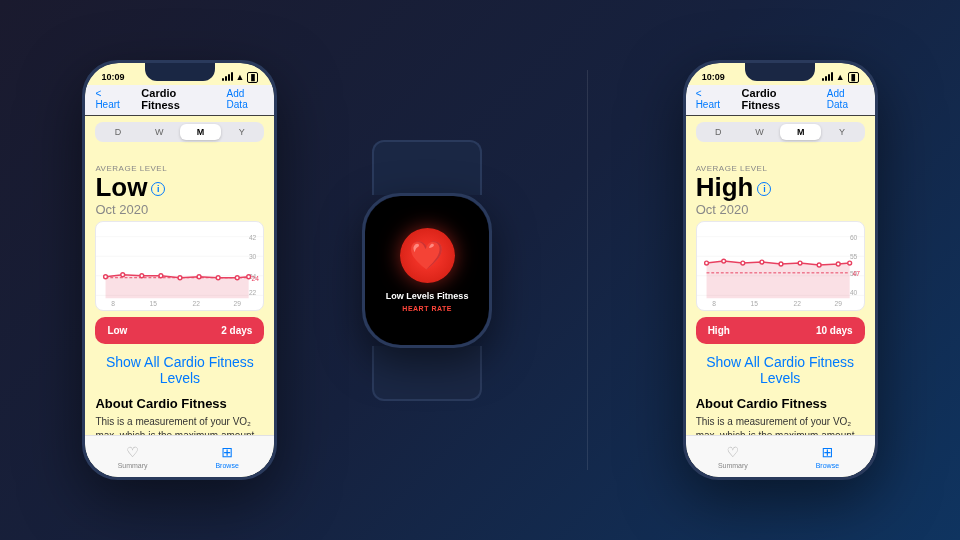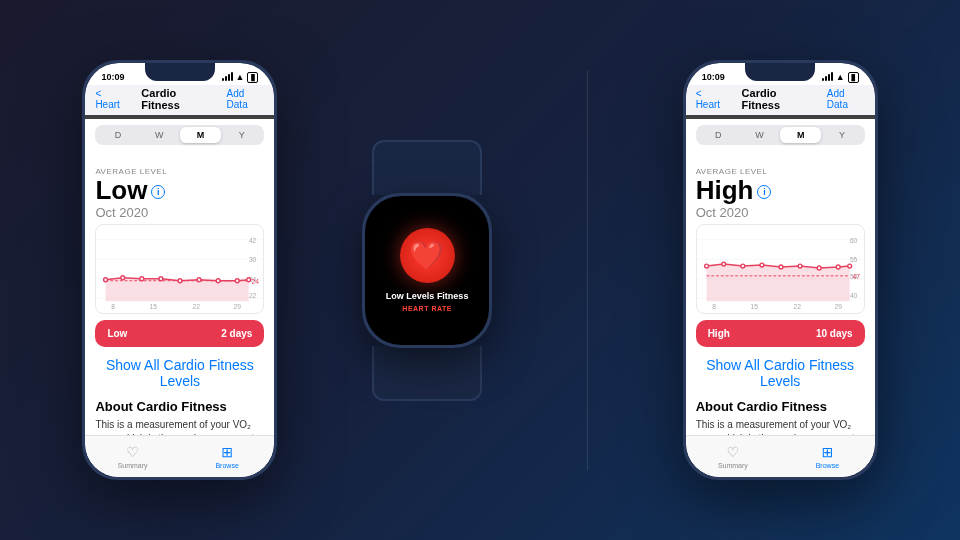--- a/index.html
+++ b/index.html
@@ -35,21 +35,21 @@
       border: 3px solid #2a3a5c;
       position: relative;
       box-shadow: 0 20px 60px rgba(0,0,0,0.5), inset 0 0 0 2px #3a4a6c;
       overflow: hidden;
       flex-shrink: 0;
     }
 
     .iphone-screen {
       width: 100%;
       height: 100%;
-      background: #ffffff;
+      background: #fef9c3;
       border-radius: 34px;
       overflow: hidden;
       display: flex;
       flex-direction: column;
     }
 
     
     .notch {
       width: 70px;
       height: 18px;
@@ -97,21 +97,21 @@
       border-radius: 1px;
     }
 
     
     .nav-bar {
       display: flex;
       align-items: center;
       justify-content: space-between;
       padding: 2px 10px 4px;
       background: #f2f2f7;
-      border-bottom: 4px solid #404040;
+      border-bottom: 1px solid #404040;
       gap: 16px;
     }
 
     .nav-back {
       color: #007AFF;
       font-size: 10px;
       display: flex;
       align-items: center;
       gap: 2px;
     }

